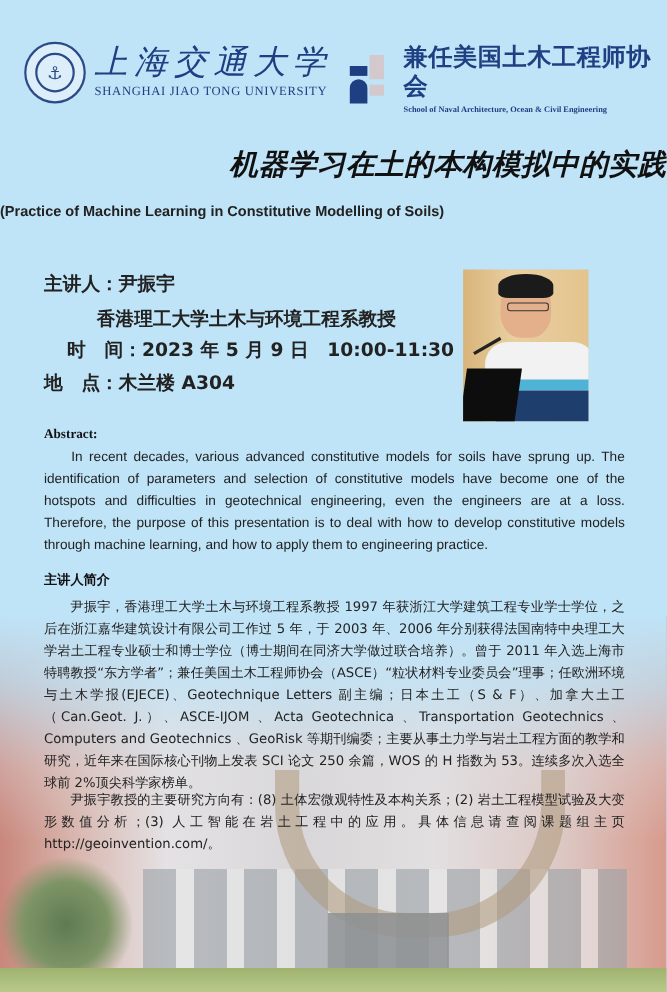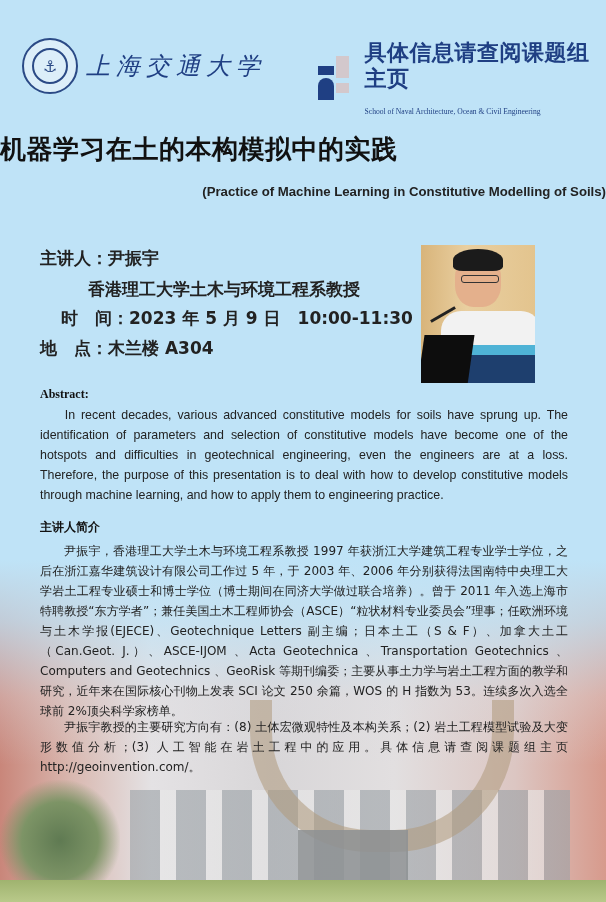--- a/index.html
+++ b/index.html
@@ -42,36 +42,36 @@
   }
   .layer { position: absolute; z-index: 1; }
 
   
   .sjtu { left: 22px; top: 38px; display: flex; align-items: center; }
   .seal { width: 56px; height: 56px; border-radius: 50%; border: 2px solid #2b4a86; box-sizing: border-box;
     display: flex; align-items: center; justify-content: center; background: #dceef9; }
   .seal-inner { width: 36px; height: 36px; border-radius: 50%; border: 2px solid #2b4a86; box-sizing: border-box;
     display: flex; align-items: center; justify-content: center; color: #2b4a86; font-size: 16px; }
   .sjtu-text { margin-left: 8px; }
-  .sjtu-cn { font-family: Liberation Sans, sans-serif; font-size: 24px; color: #1f3f83; letter-spacing: 6px; line-height: 32px; font-style: italic; }
+  .sjtu-cn { font-family: Liberation Mono, monospace; font-size: 30px; color: #1f3f83; letter-spacing: 6px; line-height: 32px; font-style: italic; }
   .sjtu-en { font-family: "Liberation Serif", serif; font-size: 11.5px; color: #1f3f83; letter-spacing: 0.6px; margin-top: 2px; }
 
   .naval { left: 318px; top: 40px; display: flex; align-items: center; }
   .naval-mark { position: relative; width: 32px; height: 44px; }
   .nm-a { position: absolute; left: 0; top: 10px; width: 16px; height: 9px; background: #1f3f83; }
   .nm-b { position: absolute; left: 0; top: 22px; width: 16px; height: 22px; background: #1f3f83; border-radius: 8px 8px 0 0; }
   .nm-c { position: absolute; left: 18px; top: 0; width: 13px; height: 22px; background: #d3c8cc; }
   .nm-d { position: absolute; left: 18px; top: 27px; width: 13px; height: 10px; background: #d3c8cc; }
   .naval-text { margin-left: 18px; }
   .naval-cn { font-size: 22px; font-weight: bold; color: #1f3f83; letter-spacing: 0.5px; line-height: 26px; }
-  .naval-en { font-family: "Liberation Serif", serif; font-size: 7.6px; font-weight: normal; color: #1f3f83; margin-top: 15px; }
+  .naval-en { font-family: "Liberation Serif", serif; font-size: 7.6px; font-weight: bold; color: #1f3f83; margin-top: 3px; }
 
   
-  .title { left: 0; top: 132px; width: 606px; text-align: left; font-size: 26px; font-weight: bold; color: #111; letter-spacing: 0.5px; }
-  .subtitle { left: 0; top: 184px; width: 606px; text-align: right; font-family: "Liberation Sans", sans-serif; font-size: 13.2px; font-weight: bold; color: #222; }
+  .title { left: 0; top: 132px; width: 606px; text-align: right; font-size: 26px; font-weight: bold; color: #111; letter-spacing: 0.5px; font-style: italic; }
+  .subtitle { left: 0; top: 184px; width: 606px; text-align: left; font-family: "Liberation Sans", sans-serif; font-size: 13.2px; font-weight: bold; color: #222; }
 
   
   .info { left: 40px; font-size: 17px; font-weight: bold; color: #222; }
   .photo { left: 421px; top: 245px; width: 114px; height: 138px; overflow: hidden;
     background: linear-gradient(to right, #d8b47a 0%, #e9cfa0 40%, #e3c48e 100%); }
   .ph-head { position: absolute; left: 34px; top: 8px; width: 46px; height: 54px; border-radius: 45% 45% 40% 40%; background: #e4b08c; }
   .ph-hair { position: absolute; left: 32px; top: 4px; width: 50px; height: 22px; border-radius: 50% 50% 20% 20%; background: #1b1b1b; }
   .ph-glasses { position: absolute; left: 40px; top: 30px; width: 36px; height: 6px; border: 1px solid #333; border-radius: 3px; }
   .ph-shirt { position: absolute; left: 20px; top: 66px; width: 100px; height: 80px; background: #f2f2f2; border-radius: 20px 20px 0 0; }
   .ph-stripe { position: absolute; left: 30px; top: 100px; width: 90px; height: 10px; background: #4fb3d6; }
@@ -93,32 +93,33 @@
 <div class="bg-sculpture"></div>
 <div class="bg-pedestal"></div>
 <div class="bg-grass"></div>
 
 <div class="layer sjtu">
   <div class="seal">
     <div class="seal-inner">⚓</div>
   </div>
   <div class="sjtu-text">
     <div class="sjtu-cn">上海交通大学</div>
+    <div class="sjtu-en">SHANGHAI JIAO TONG UNIVERSITY</div>
   </div>
 </div>
 
 <div class="layer naval">
   <div class="naval-mark">
     <div class="nm-a"></div>
       <div class="nm-b"></div>
       <div class="nm-c"></div>
       <div class="nm-d"></div>
   </div>
   <div class="naval-text">
-    <div class="naval-cn">具体信息请查阅课题组主页</div>
+    <div class="naval-cn">兼任美国土木工程师协会</div>
     <div class="naval-en">School of Naval Architecture, Ocean &amp; Civil Engineering</div>
   </div>
 </div>
 
 <div class="layer title">机器学习在土的本构模拟中的实践</div>
 <div class="layer subtitle">(Practice of Machine Learning in Constitutive Modelling of Soils)</div>
 
 <div class="layer info" style="top:247px;">
   <span>主讲人：</span><span>尹振宇</span>
 </div>

